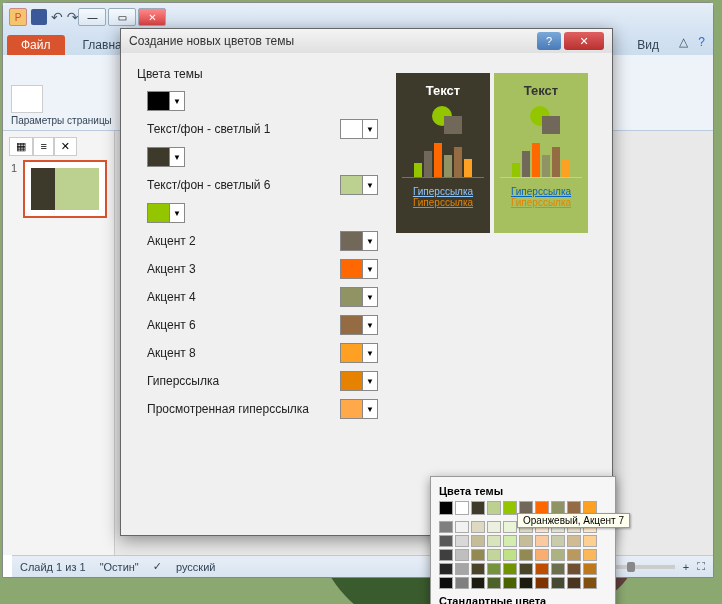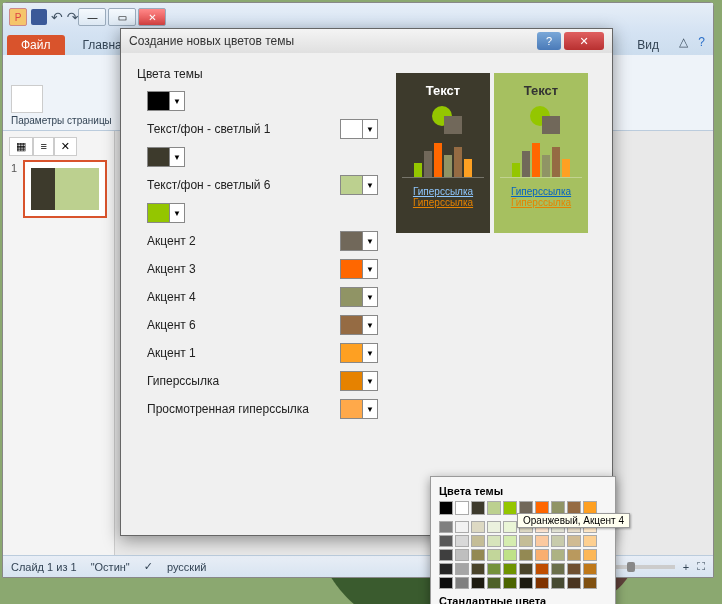--- a/index.html
+++ b/index.html
@@ -28,21 +28,21 @@
 .ribbon-section-label { position: absolute; left: 12px; top: 128px; font-size: 10px; color: #678; }
 
 .workspace { position: absolute; top: 128px; left: 0; right: 0; bottom: 22px; background: #e9e9e9; display:flex; }
 .slide-panel { width: 112px; background: #f4f4f4; border-right: 1px solid #ccc; padding: 6px; }
 .slide-tabs { display:flex; font-size:11px; margin-bottom:4px; }
 .slide-tabs span { padding:2px 6px; border:1px solid #ccc; background:#fff; }
 .thumb { width: 84px; height: 58px; border: 2px solid #d9532c; background: #fff; position:relative; margin-left:14px; }
 .thumb-num { position:absolute; left:-14px; top:0; font-size:11px; color:#555; }
 .thumb-inner { position:absolute; inset:6px; background: linear-gradient(90deg,#3d3a2c 35%,#bcd08f 35%); }
 
-.statusbar { position:absolute; bottom:0; left:0; right:0; height:22px; background: linear-gradient(#e8eef6,#d8e4f1); border-top:1px solid #bcd; display:flex; align-items:center; font-size:11px; color:#345; padding:0 8px; gap:14px; }
+.statusbar { position:absolute; bottom:0; left:9px; right:0; height:22px; background: linear-gradient(#e8eef6,#d8e4f1); border-top:1px solid #bcd; display:flex; align-items:center; font-size:11px; color:#345; padding:0 8px; gap:14px; }
 .statusbar .right { margin-left:auto; display:flex; gap:8px; align-items:center; }
 .view-btn { width:18px;height:14px;border:1px solid #888;background:#fff; }
 .zoom-slider { width:80px; height:4px; background:#ccc; position:relative; }
 .zoom-slider::after { content:""; position:absolute; left:40%; top:-3px; width:8px; height:10px; background:#888; border-radius:2px; }
 
 
 .dialog { position:absolute; left:120px; top:28px; width:493px; height:508px; background:#f0f0f0; border:1px solid #666; box-shadow: 0 4px 16px rgba(0,0,0,0.4); z-index:10; }
 .dlg-title { height:24px; background: linear-gradient(#f4f4f4,#e0e0e0); display:flex; align-items:center; padding:0 8px; font-size:12px; color:#333; }
 .dlg-title .dlg-ctrl { margin-left:auto; display:flex; gap:3px; }
 .dlg-title .dbtn { width:24px;height:18px;border-radius:3px;display:flex;align-items:center;justify-content:center;font-size:11px;color:#fff;cursor:pointer; }
@@ -229,21 +229,21 @@
             </div>
           </div>
           <div class="color-row">
             <label>Акцент 6</label>
             <div class="color-btn">
               <div class="sw" style="background:#956b43"></div>
               <div class="ar">▼</div>
             </div>
           </div>
           <div class="color-row">
-            <label>Акцент 1</label>
+            <label>Акцент 8</label>
             <div class="color-btn">
               <div class="sw" style="background:#fea022"></div>
               <div class="ar">▼</div>
             </div>
           </div>
           <div class="color-row">
             <label>Гиперссылка</label>
             <div class="color-btn">
               <div class="sw" style="background:#e68200"></div>
               <div class="ar">▼</div>
@@ -362,16 +362,16 @@
       <div class="c" style="background: rgb(127, 127, 127);"></div>
       <div class="c" style="background: rgb(29, 27, 16);"></div>
       <div class="c" style="background: rgb(78, 97, 40);"></div>
       <div class="c" style="background: rgb(74, 99, 0);"></div>
       <div class="c" style="background: rgb(29, 27, 16);"></div>
       <div class="c" style="background: rgb(127, 51, 0);"></div>
       <div class="c" style="background: rgb(71, 74, 50);"></div>
       <div class="c" style="background: rgb(74, 53, 33);"></div>
       <div class="c" style="background: rgb(127, 80, 17);"></div>
     </div>
-  <div class="tooltip">Оранжевый, Акцент 4</div>
+  <div class="tooltip">Оранжевый, Акцент 7</div>
   <div class="picker-label">Стандартные цвета</div>
 
 </div>
 
 </body></html>

